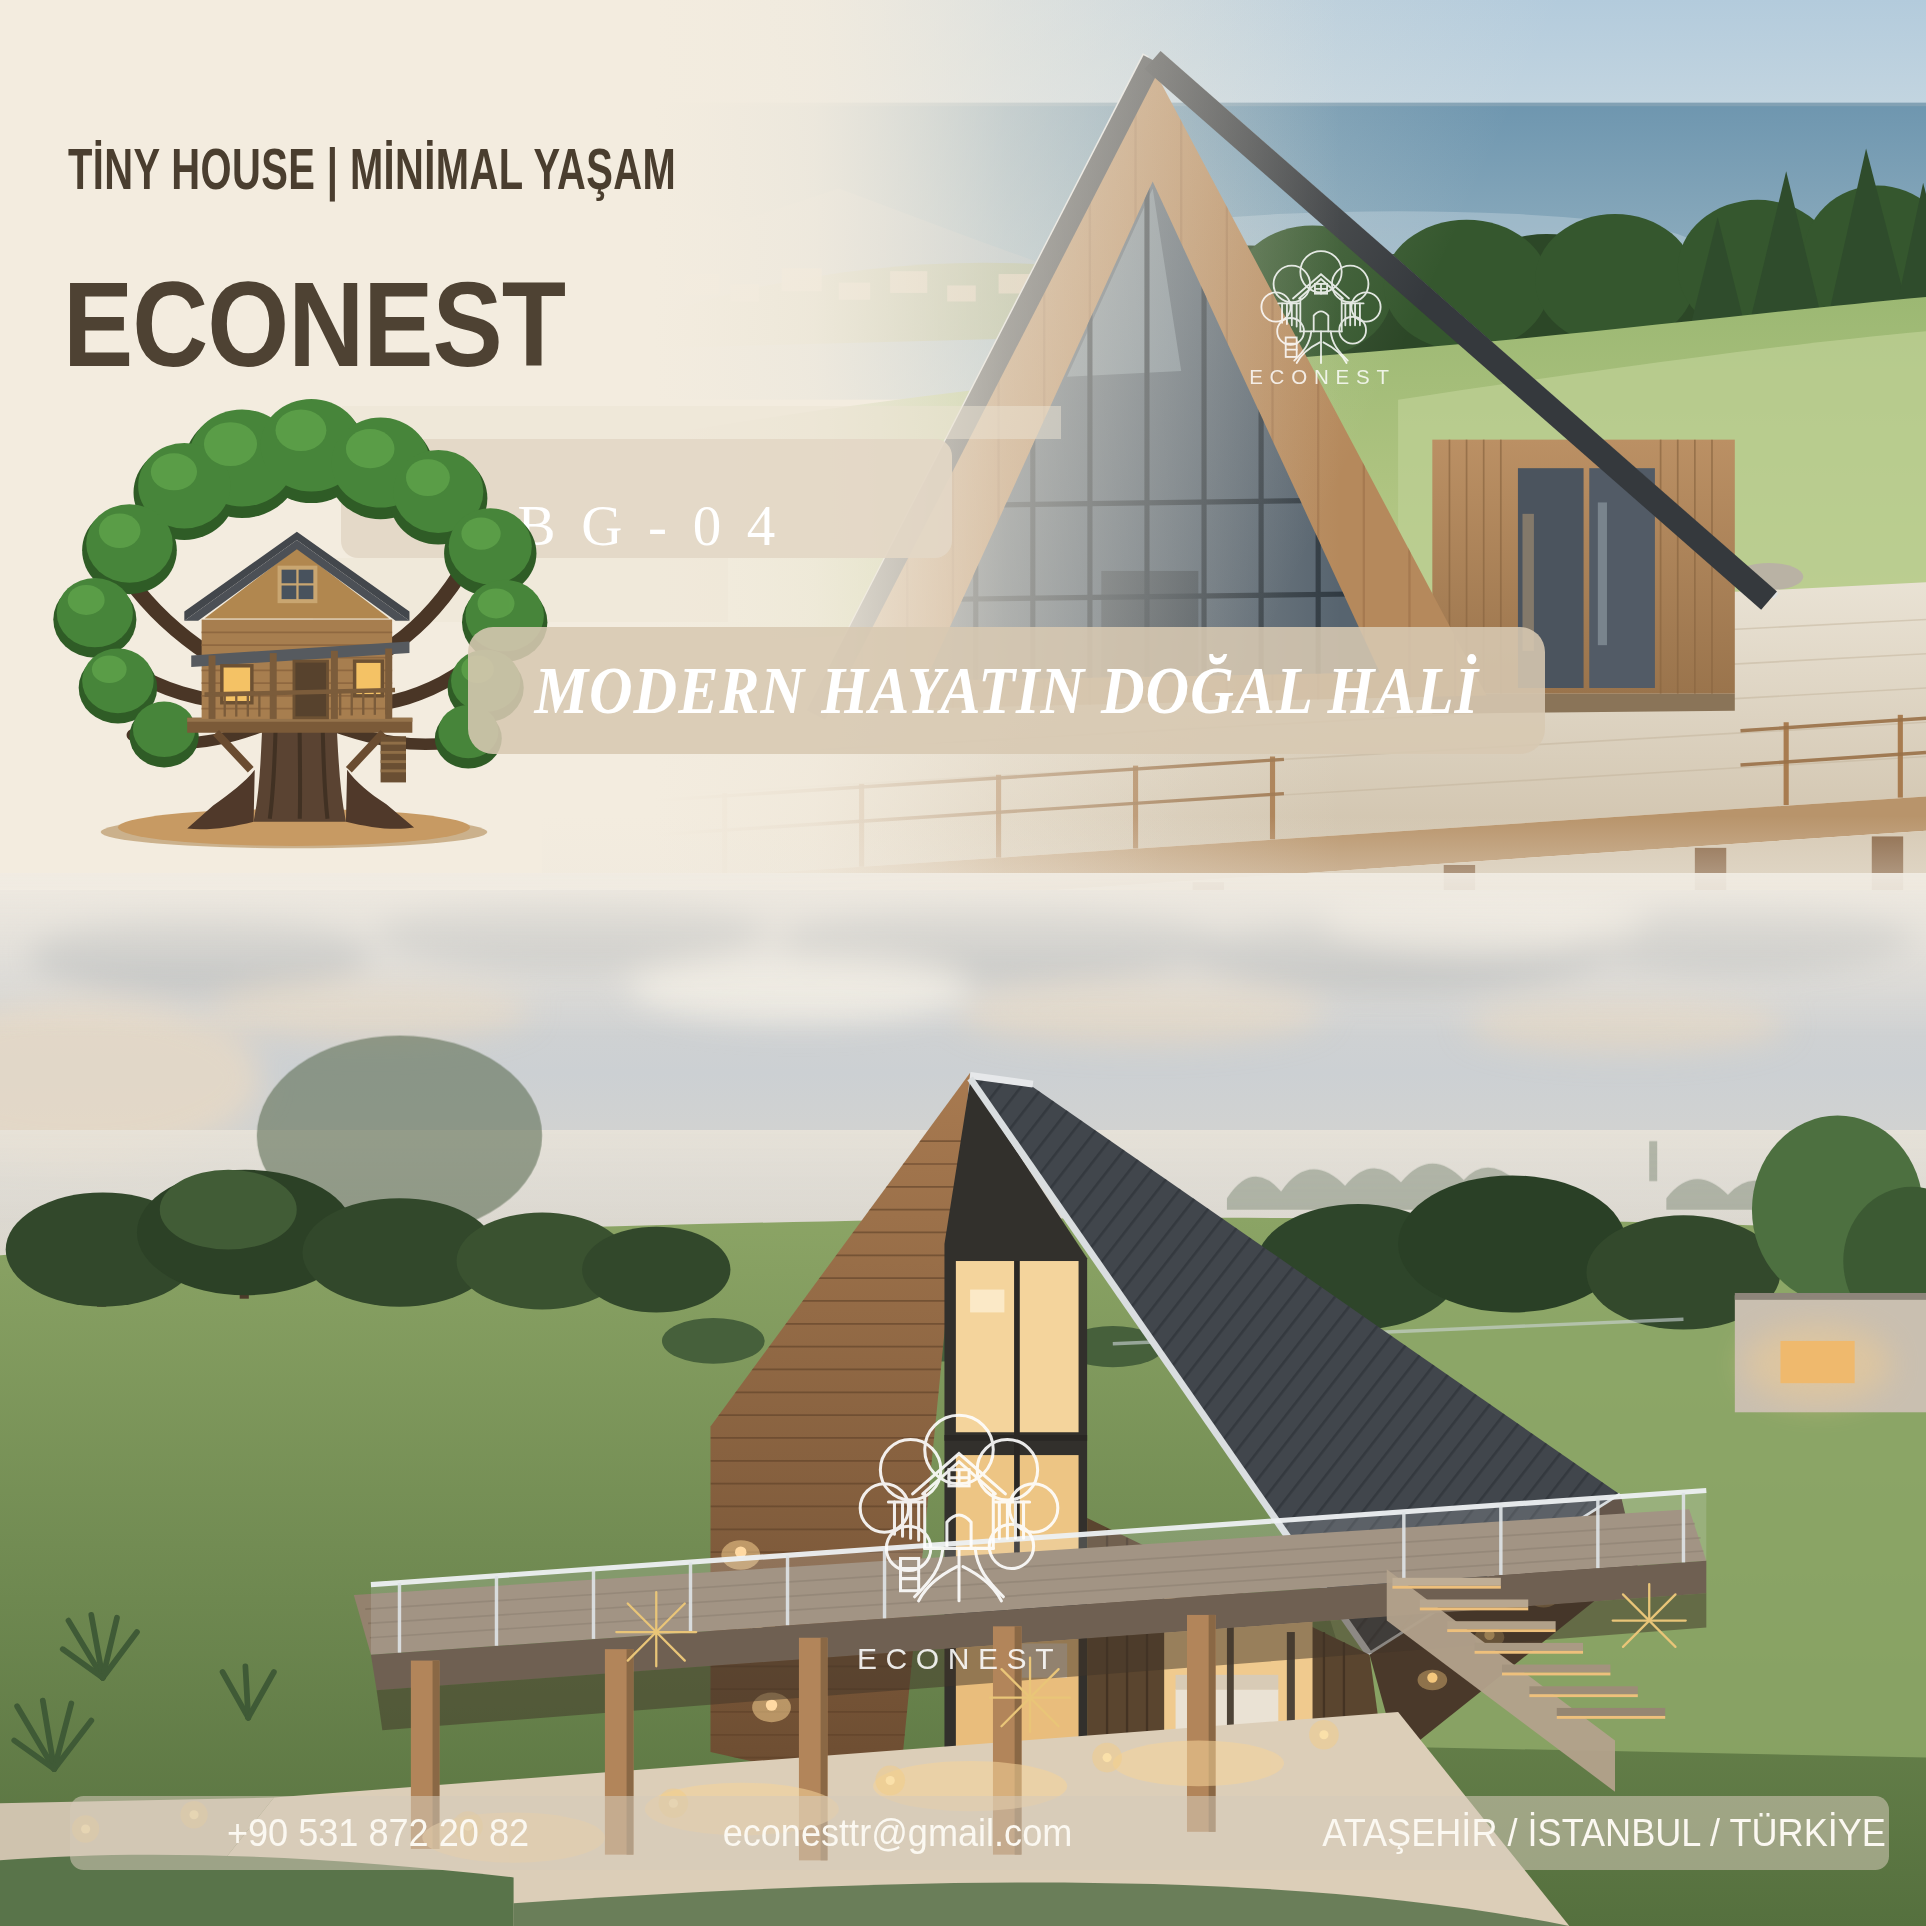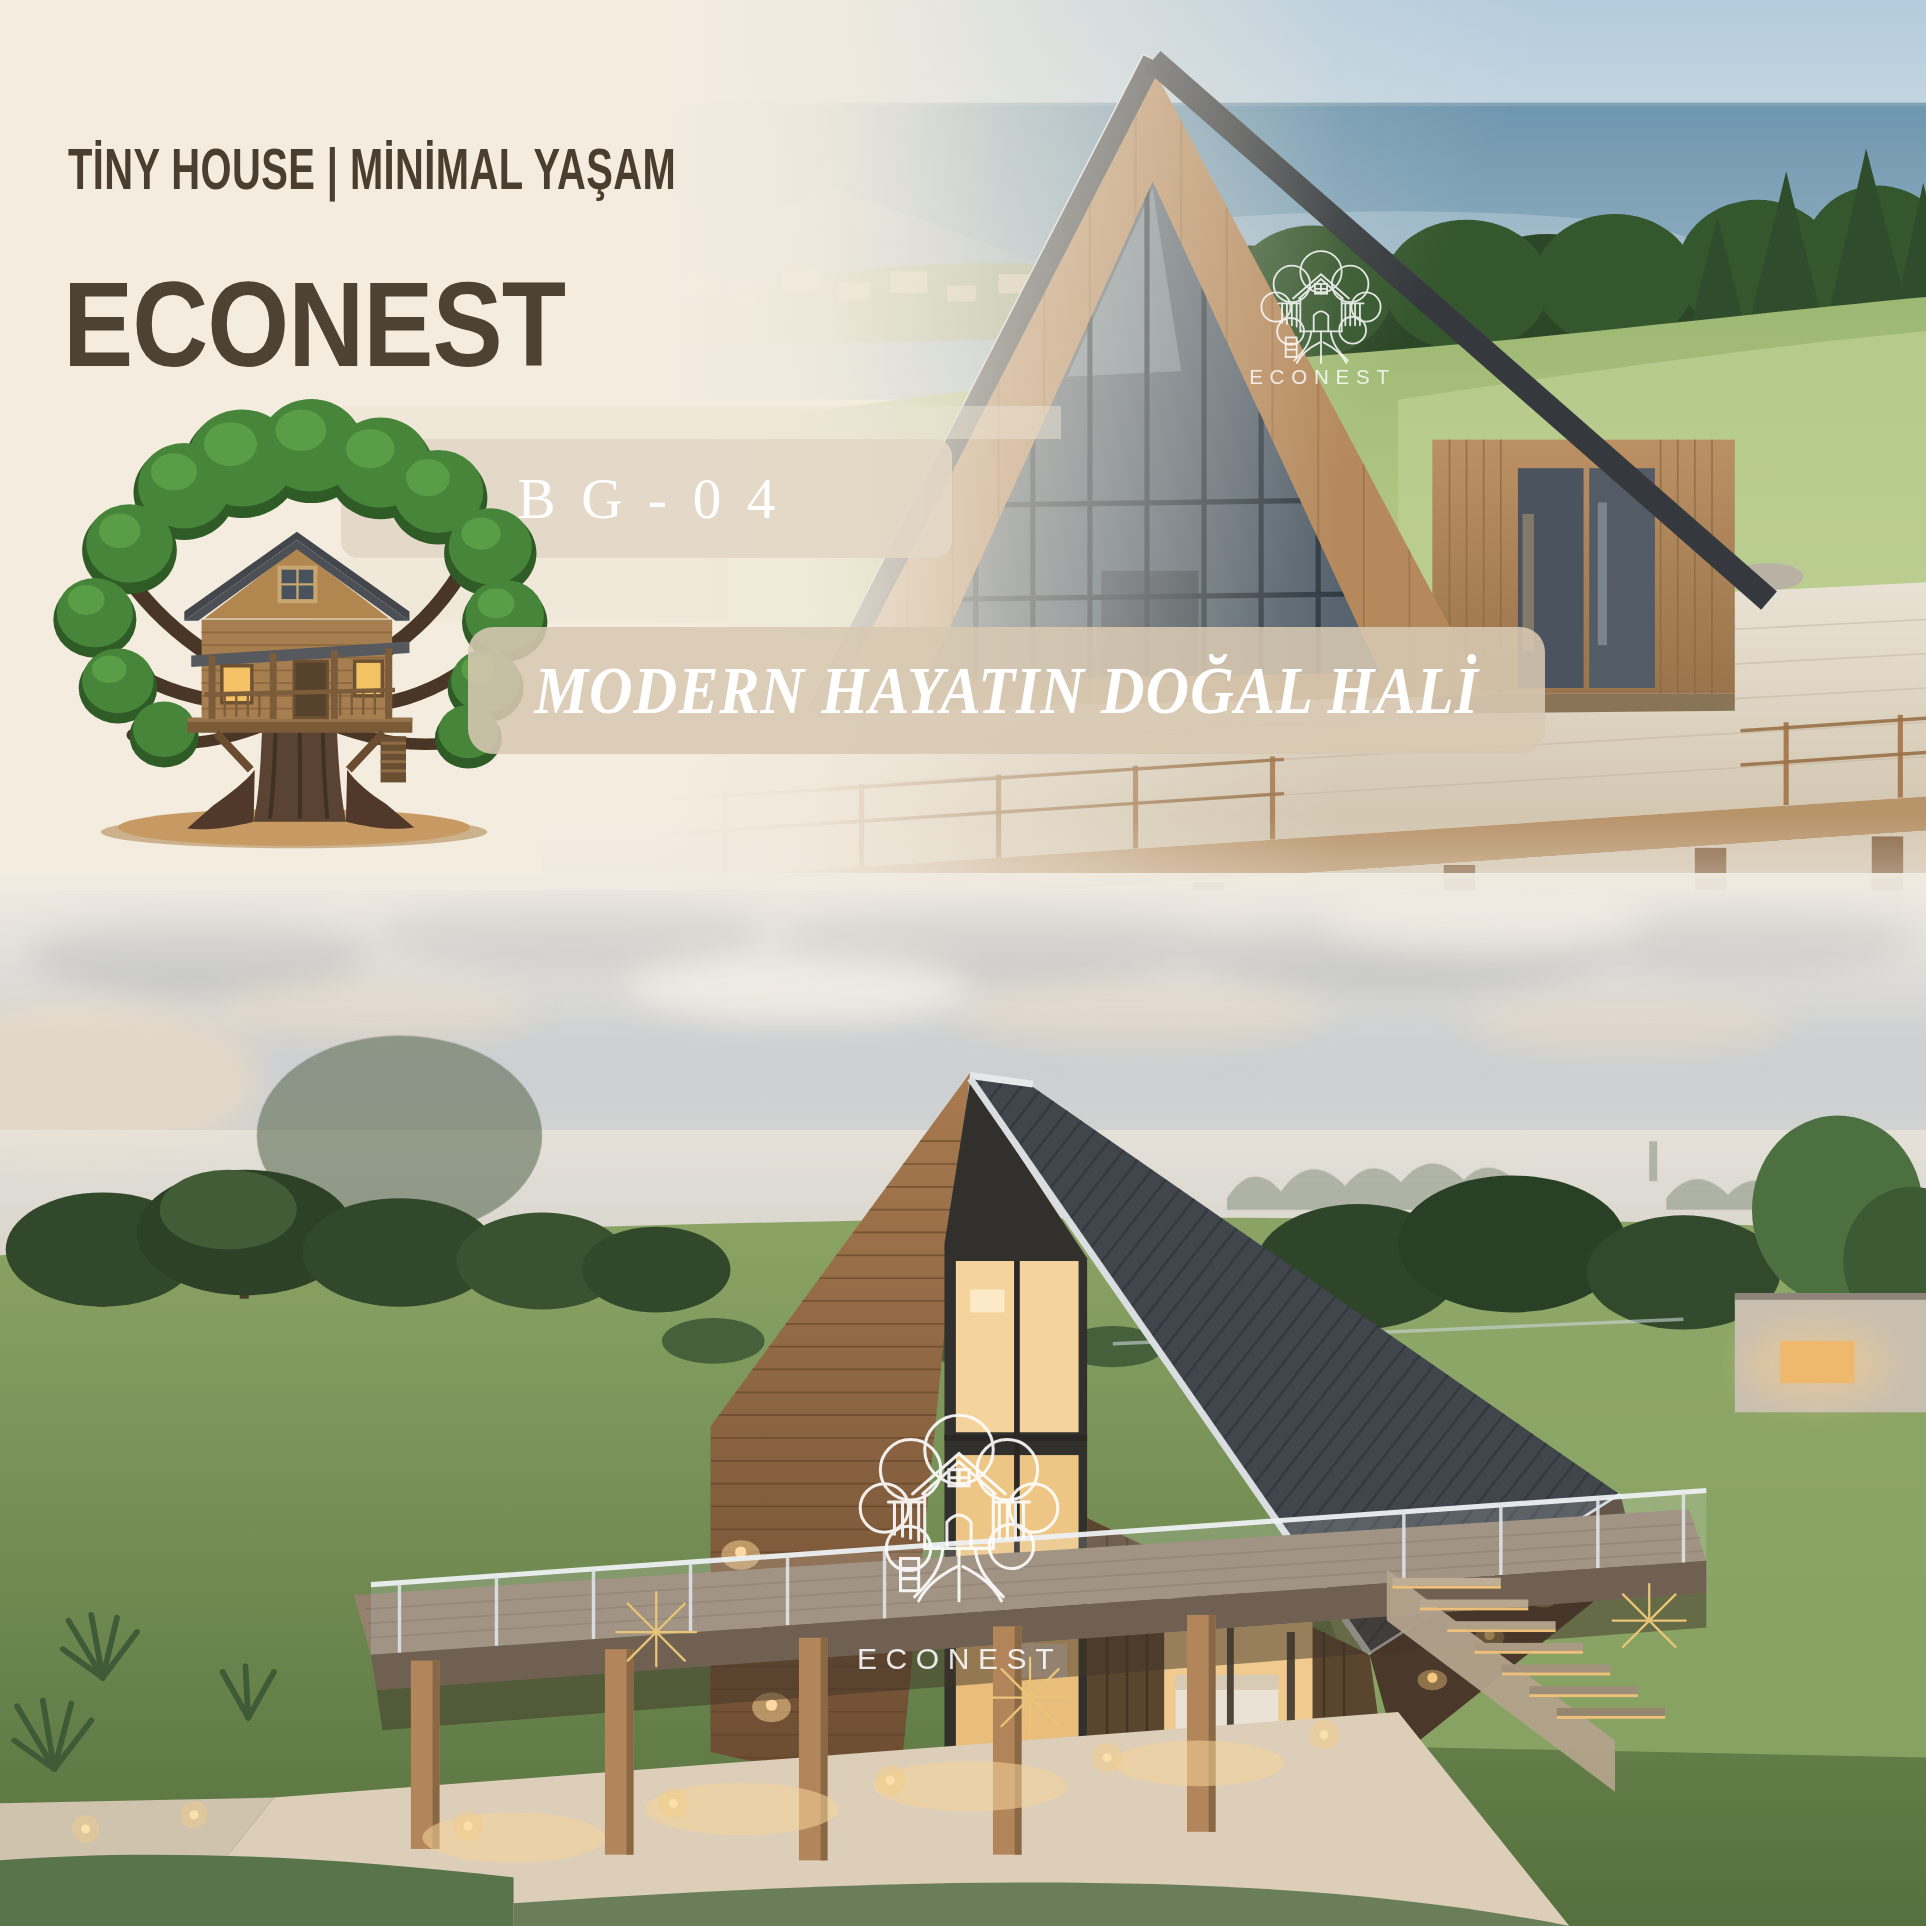--- a/index.html
+++ b/index.html
@@ -24,21 +24,21 @@
   .tagline{position:absolute;left:68px;top:136px;font-size:57px;font-weight:700;
     color:#4a3e2f;white-space:nowrap;transform:scaleX(.70);transform-origin:left top;letter-spacing:0.6px;}
   .brand{position:absolute;left:63px;top:254px;font-size:121px;font-weight:700;
     color:#4e4233;white-space:nowrap;transform:scaleX(.87);transform-origin:left top;letter-spacing:-1.1px;}
   .treehouse{position:absolute;left:40px;top:394px;width:508px;height:457px;}
   
   .strip{position:absolute;pointer-events:none;}
   .strip-a{left:342px;top:406px;width:719px;height:33px;background:rgba(236,227,211,.5);}
   .strip-b{left:313px;top:558px;width:415px;height:64px;background:rgba(238,229,214,.5);}
   .band{position:absolute;display:flex;align-items:center;justify-content:center;white-space:nowrap;}
-  .band-model{left:341px;top:439px;width:611px;height:119px;border-radius:17px;background:rgba(227,215,197,.92);}
+  .band-model{left:341px;top:439px;width:611px;height:119px;border-radius:17px;background:rgba(227,215,197,.92);align-items:flex-end;}
   .band-model span{font-family:"Liberation Serif",serif;font-size:57px;color:#ffffff;
     letter-spacing:.45em;padding-left:.45em;}
   .band-primary{left:468px;top:627px;width:1077px;height:127px;border-radius:25px;background:rgba(215,200,178,.88);font-family:Liberation Serif, serif;}
   .band-primary span{font-size:67px;font-style:italic;font-weight:700;color:#ffffff;
     transform:scaleX(.9);letter-spacing:1.1px;}
   .band-secondary{left:64px;top:802px;width:1792px;height:104px;border-radius:20.5px;background:rgba(207,198,184,.92);}
   .band-secondary span{font-size:62px;font-style:italic;font-weight:700;color:#ffffff;
     transform:scaleX(.9);letter-spacing:0.6px;}
   
   .wm{position:absolute;color:rgba(255,255,255,.85);}
@@ -710,15 +710,20 @@
     <div class="wm-label">ECONEST</div>
   </div>
 
   <div class="wm wm-bot">
     <svg class="wm-logo" viewBox="0 0 240 210" opacity=".9">
       <use href="#logoArt"></use>
     </svg>
     <div class="wm-label">ECONEST</div>
   </div>
 
+  <div class="contact-bar">
+    <span class="c-phone">+90 531 872 20 82</span>
+    <span class="c-email">econesttr@gmail.com</span>
+    <span class="c-loc">ATAŞEHİR / İSTANBUL / TÜRKİYE</span>
+  </div>
 
 </div>
 
 
 </body></html>

